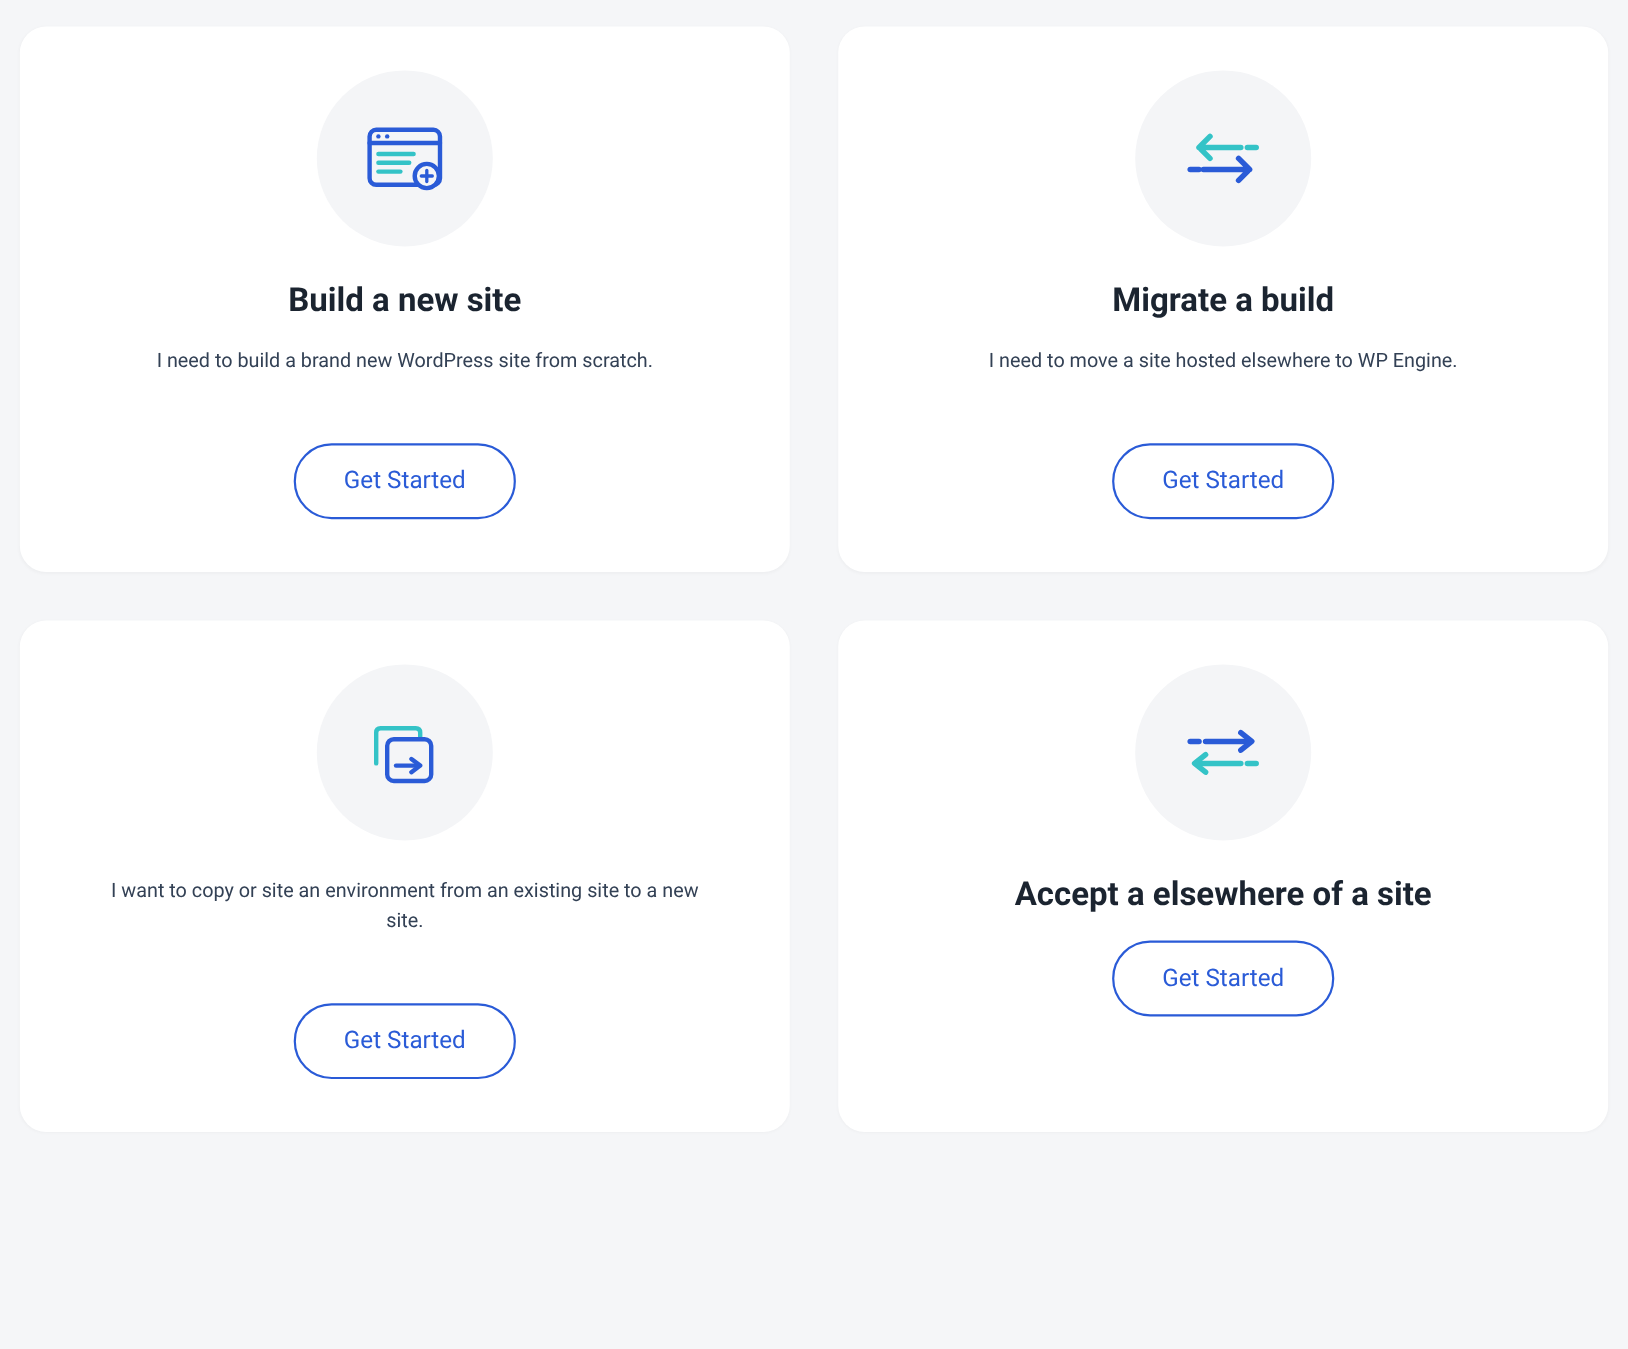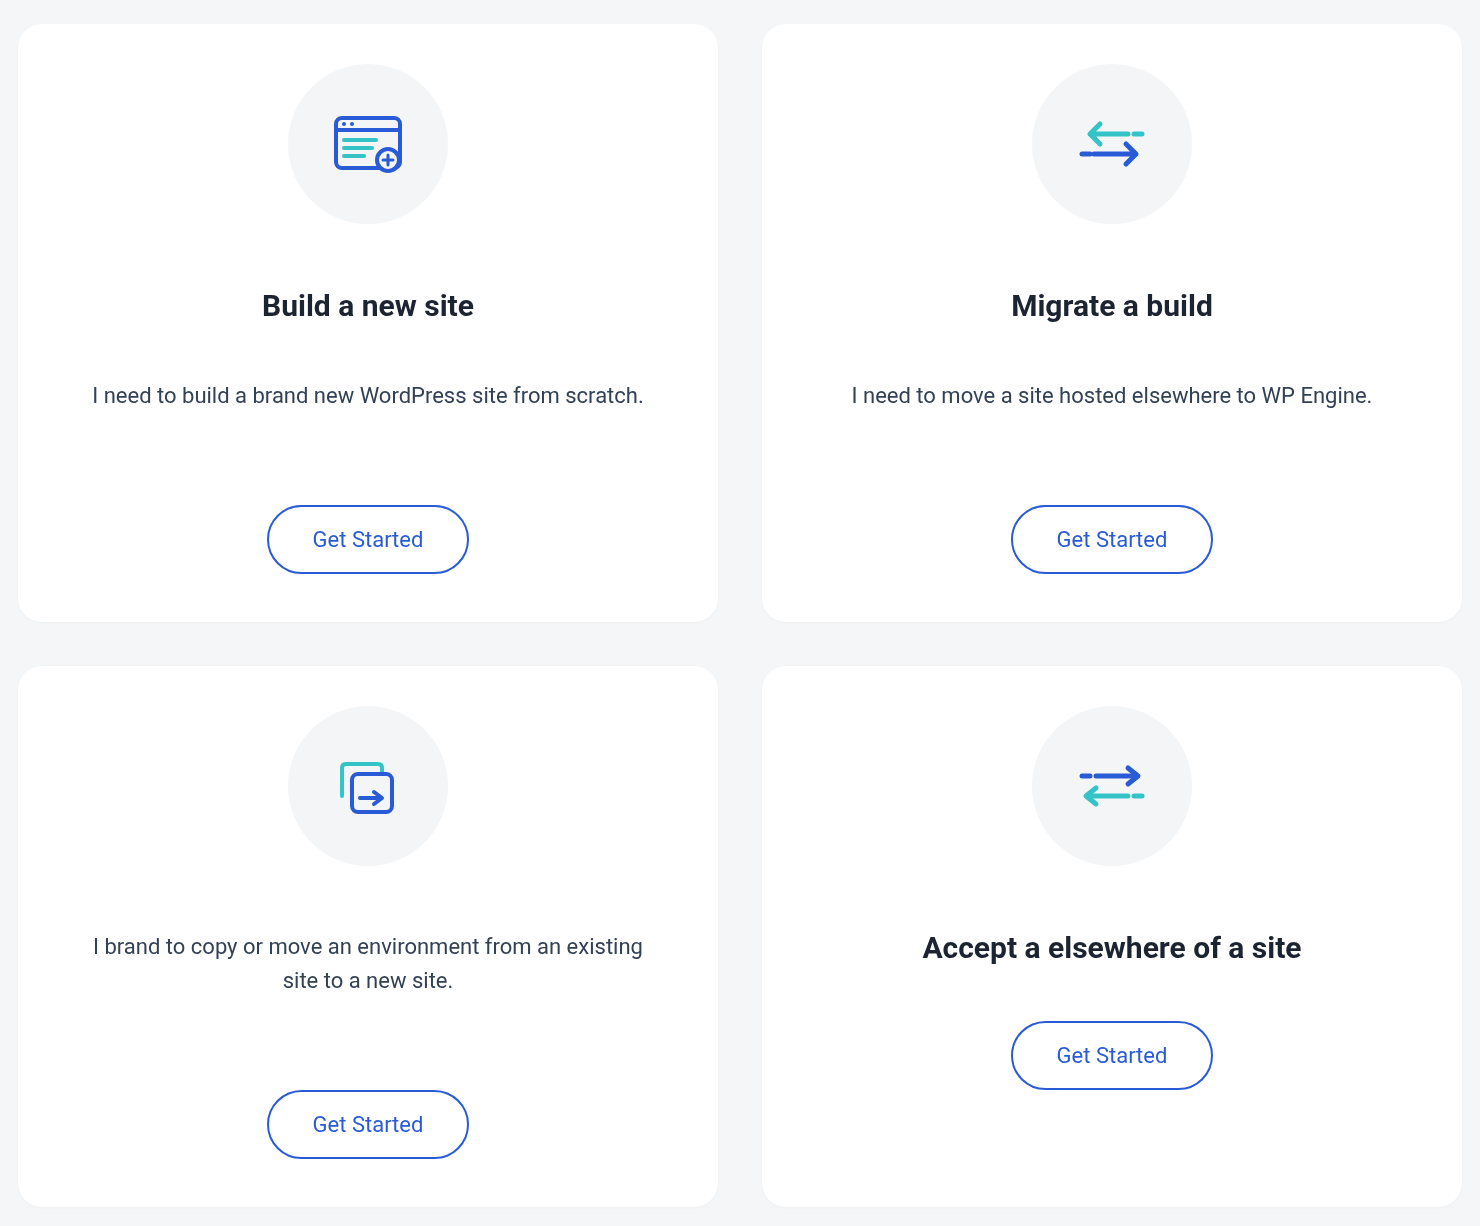--- a/index.html
+++ b/index.html
@@ -20,21 +20,20 @@
     }
     .card {
       background: #ffffff;
       border-radius: 24px;
       padding: 40px 40px 48px 40px;
       display: flex;
       flex-direction: column;
       align-items: center;
       text-align: center;
       box-shadow: 0 1px 3px rgba(0,0,0,0.03);
-      gap: 32px;
     }
     .icon-circle {
       width: 160px;
       height: 160px;
       border-radius: 50%;
       background: #f4f5f7;
       display: flex;
       align-items: center;
       justify-content: center;
       margin-bottom: 32px;
@@ -43,21 +42,21 @@
       width: 80px;
       height: 64px;
     }
     .card-title {
       font-size: 30px;
       font-weight: 700;
       color: #1b2430;
       margin-bottom: 24px;
     }
     .card-desc {
-      font-size: 22px;
+      font-size: 18px;
       line-height: 1.55;
       color: #334155;
       margin-bottom: 60px;
       max-width: 560px;
     }
     .btn {
       display: inline-block;
       border: 2px solid #2a5bd7;
       color: #2a5bd7;
       background: transparent;
@@ -117,21 +116,21 @@
       <svg viewBox="0 0 80 64" fill="none" stroke-linecap="round" stroke-linejoin="round">
 
         <path d="M 18 10 L 50 10 Q 54 10 54 14 L 54 18 M 18 10 Q 14 10 14 14 L 14 42" stroke="#34c3c7" stroke-width="4" fill="none"></path>
 
         <rect x="24" y="20" width="40" height="38" rx="6" stroke="#2a5bd7" stroke-width="4" fill="none"></rect>
 
         <line x1="32" y1="44" x2="52" y2="44" stroke="#2a5bd7" stroke-width="4"></line>
         <path d="M 46 38 L 54 44 L 46 50" stroke="#2a5bd7" stroke-width="4" fill="none"></path>
       </svg>
     </div>
-    <p class="card-desc">I brand to copy or move an environment from an existing site to a new site.</p>
+    <p class="card-desc">I want to copy or site an environment from an existing site to a new site.</p>
     <button class="btn">Get Started</button>
   </div>
 
   <div class="card">
     <div class="icon-circle">
       <svg viewBox="0 0 80 64" fill="none" stroke-linecap="round" stroke-linejoin="round">
 
         <line x1="10" y1="22" x2="18" y2="22" stroke="#2a5bd7" stroke-width="5"></line>
         <line x1="24" y1="22" x2="64" y2="22" stroke="#2a5bd7" stroke-width="5"></line>
         <path d="M 56 14 L 66 22 L 56 30" stroke="#2a5bd7" stroke-width="5" fill="none"></path>

